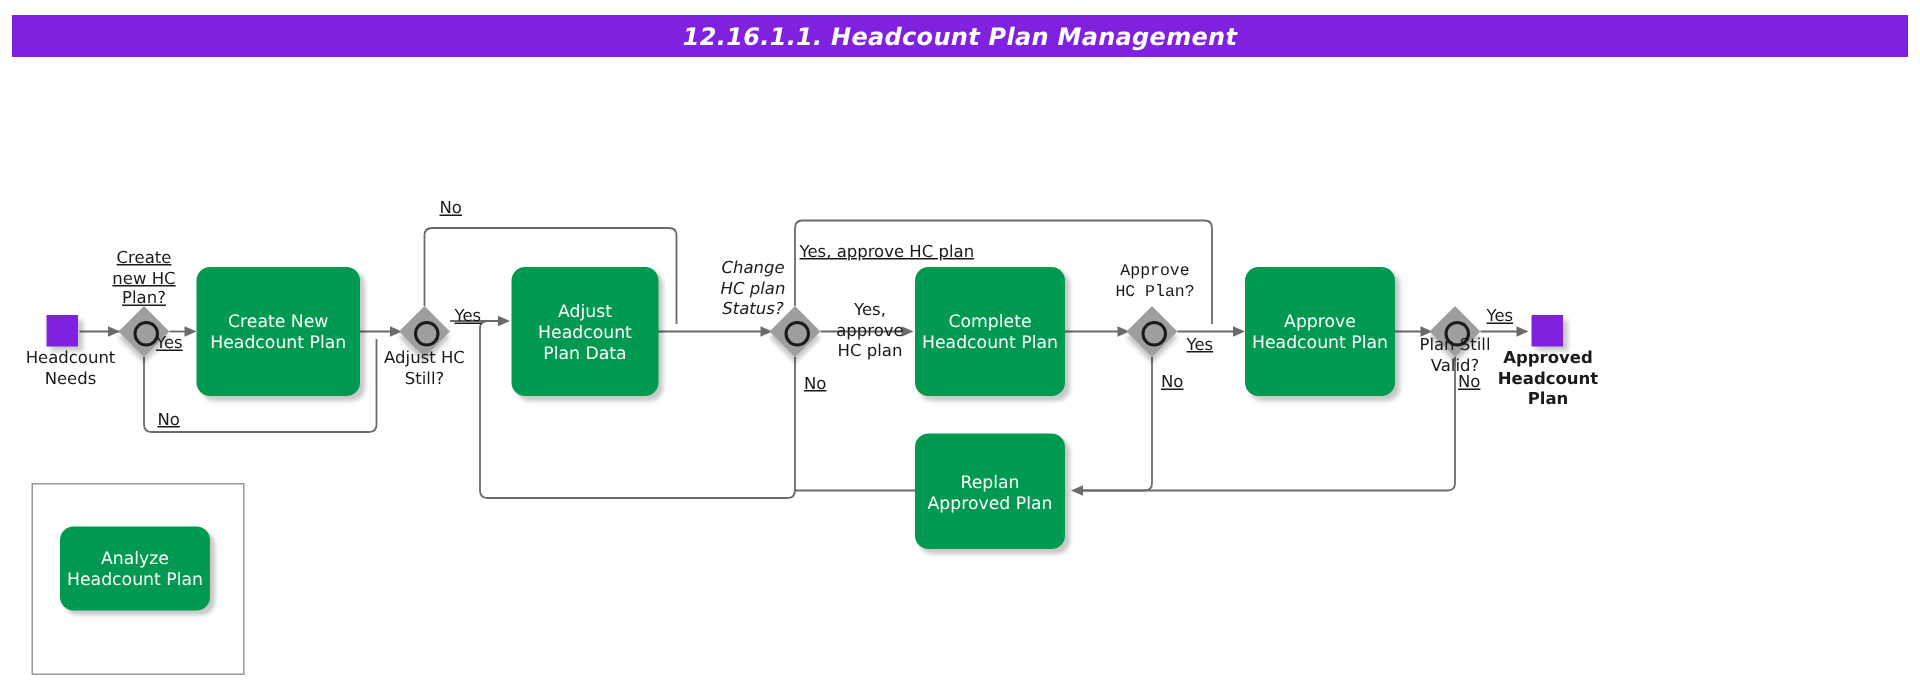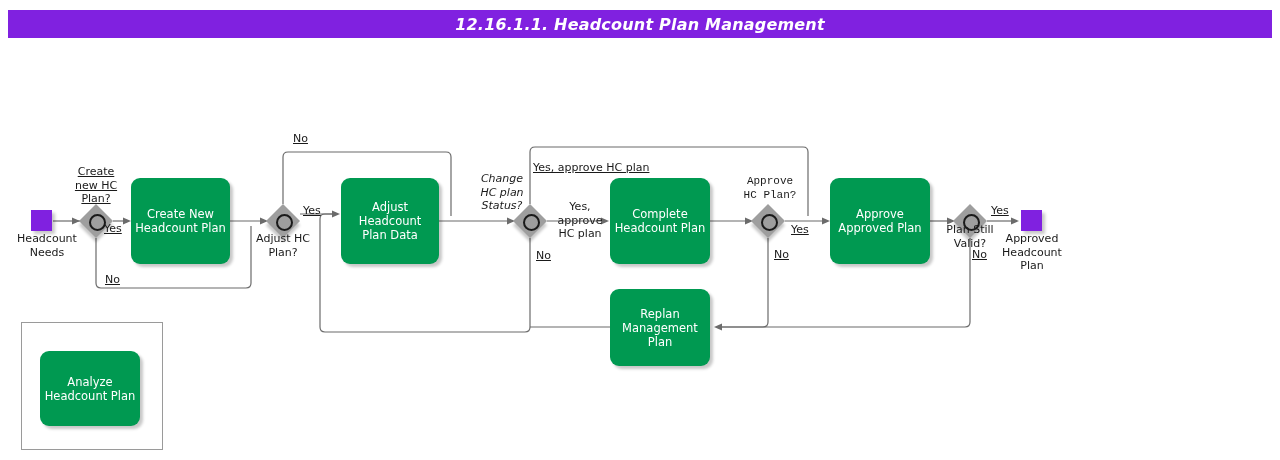--- a/index.html
+++ b/index.html
@@ -125,38 +125,38 @@
 
     <path d="M610,327 L530,327"></path>
 
   </svg>
 
   <div class="event" style="left:31px;top:210px;"></div>
   <div class="lbl c" style="left:-2px;top:232px;width:98px;">Headcount
 Needs</div>
 
   <div class="event" style="left:1021px;top:210px;"></div>
-  <div class="lbl c" style="left:982px;top:232px;width:100px;">Approved
+  <div class="lbl c" style="left:982px;top:232px;width:100px;font-weight:bold;">Approved
 Headcount
 Plan</div>
 
   <div class="gateway" style="left:79px;top:204px;">
     <div class="dia"></div>
     <div class="ring"></div>
   </div>
   <div class="lbl c" style="left:53px;top:165px;width:86px;text-decoration:underline;">Create
 new HC
 Plan?</div>
 
   <div class="gateway" style="left:266px;top:204px;">
     <div class="dia"></div>
     <div class="ring"></div>
   </div>
   <div class="lbl c" style="left:240px;top:232px;width:86px;">Adjust HC
-Plan?</div>
+Still?</div>
 
   <div class="gateway" style="left:513px;top:204px;">
     <div class="dia"></div>
     <div class="ring"></div>
   </div>
   <div class="lbl c" style="left:461px;top:172px;width:82px;font-style:italic;">Change
 HC plan
 Status?</div>
 
   <div class="gateway" style="left:751px;top:204px;">
@@ -166,38 +166,38 @@
   <div class="lbl c" style="left:722px;top:175px;width:96px;font-family:Liberation Mono, monospace;">Approve
 HC Plan?</div>
 
   <div class="gateway" style="left:953px;top:204px;">
     <div class="dia"></div>
     <div class="ring"></div>
   </div>
   <div class="lbl c" style="left:925px;top:175px;width:90px;margin-top:48px;">Plan Still
 Valid?</div>
 
-  <div class="task" style="left:131px;top:178px;width:99px;height:86px;">Create New
+  <div class="task" style="left:131px;top:178px;width:109px;height:86px;">Create New
 Headcount Plan</div>
 
   <div class="task" style="left:610px;top:178px;width:100px;height:86px;">Complete
 Headcount Plan</div>
 
   <div class="task" style="left:341px;top:178px;width:98px;height:86px;">Adjust
 Headcount Plan
 Data</div>
 
   <div class="task" style="left:830px;top:178px;width:100px;height:86px;">Approve
+Headcount Plan</div>
+
+  <div class="task" style="left:610px;top:289px;width:100px;height:77px;">Replan
 Approved Plan</div>
 
-  <div class="task" style="left:610px;top:289px;width:100px;height:77px;">Replan
-Management Plan</div>
-
   <div class="group" style="left:21px;top:322px;width:140px;height:126px;"></div>
-  <div class="task" style="left:40px;top:351px;width:100px;height:75px;">Analyze
+  <div class="task" style="left:40px;top:351px;width:100px;height:56px;">Analyze
 Headcount Plan</div>
 
   <div class="lbl l" style="left:104px;top:222px;">Yes</div>
   <div class="lbl l" style="left:105px;top:273px;">No</div>
 
   <div class="lbl l" style="left:303px;top:204px;">Yes</div>
   <div class="lbl l" style="left:293px;top:132px;">No</div>
 
   <div class="lbl c" style="left:550px;top:200px;width:60px;">Yes,
 approve

